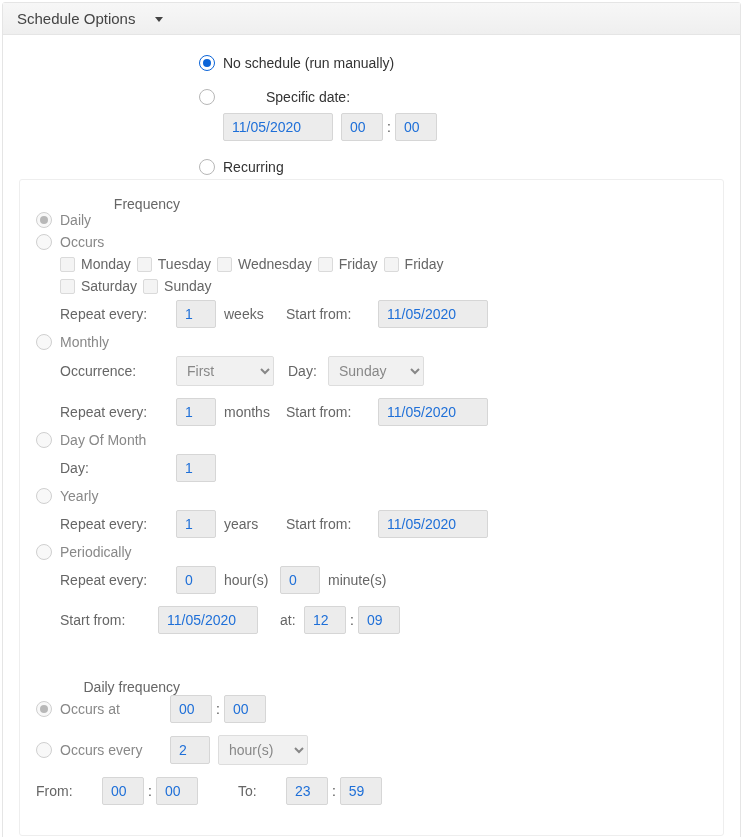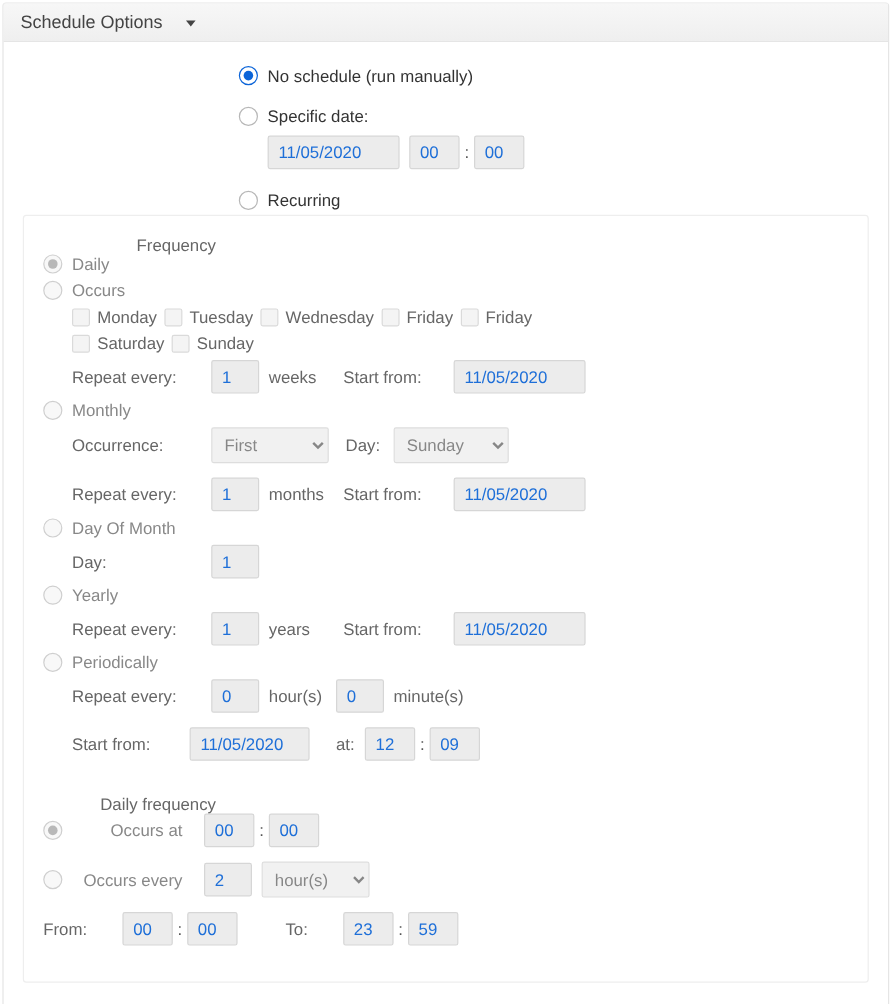--- a/index.html
+++ b/index.html
@@ -65,21 +65,21 @@
     appearance: none;
     width: 15px; height: 15px;
     border: 1px solid #cfcfcf;
     border-radius: 2px;
     margin: 0 6px 0 0;
     cursor: pointer;
     background: #fff;
     flex: 0 0 auto;
   }
   .chk:disabled { background:#f4f4f4; border-color:#dadada; cursor:default;}
-  .lbl { color:#333;text-align:right; }
+  .lbl { color:#333; }
   .lbl.dis { color:#888; }
   .txt {
     border: 1px solid #d0d0d0;
     background: #fff;
     color: #0b64d8;
     padding: 5px 8px;
     font-size: 14px;
     border-radius: 2px;
     font-family: inherit;
   }
@@ -108,39 +108,39 @@
   .form-label { width: 162px; text-align:right; padding-right: 18px; color:#666; padding-top:2px;}
   .form-body { flex:1; }
   .line { display:flex; align-items:center; flex-wrap:wrap; gap:0; margin-bottom:6px;}
   .indent { margin-left: 24px; }
   .gap { display:inline-block; width:18px;}
   .spacer { display:inline-block; width:8px;}
   .wlab { display:inline-block; min-width:98px; color:#666;}
   .wlab2 { display:inline-block; min-width:62px; color:#666;}
   .daychk { display:inline-flex; align-items:center; margin-right:6px; color:#666;}
   .mt { margin-top: 12px; }
-  .mt2 { margin-top: 20px; }
+  .mt2 { margin-top: 37px; }
 </style>
 </head>
 <body>
 
 <div class="panel">
   <div class="panel-header">
     <span>Schedule Options</span>
     <span class="caret"></span>
   </div>
   <div class="panel-body">
 
     <div class="top-options">
       <div class="opt-row">
         <input type="radio" class="radio" name="mode" checked="" style="">
         <span class="lbl">No schedule (run manually)</span>
       </div>
       <div>
-        <div class="opt-row" style="margin-bottom:8px;">
+        <div class="opt-row" style="margin-bottom:8px;gap:43px;">
           <input type="radio" class="radio" name="mode" style="">
           <span class="lbl">Specific date:</span>
         </div>
         <div class="line" style="margin-left:24px; margin-bottom:18px;">
           <input class="txt date dis" disabled="" value="11/05/2020" style="">
           <span class="spacer"></span>
           <input class="txt num2 dis" disabled="" value="00" style="">
           <span class="colon">:</span>
           <input class="txt num2 dis" disabled="" value="00" style="">
         </div>

